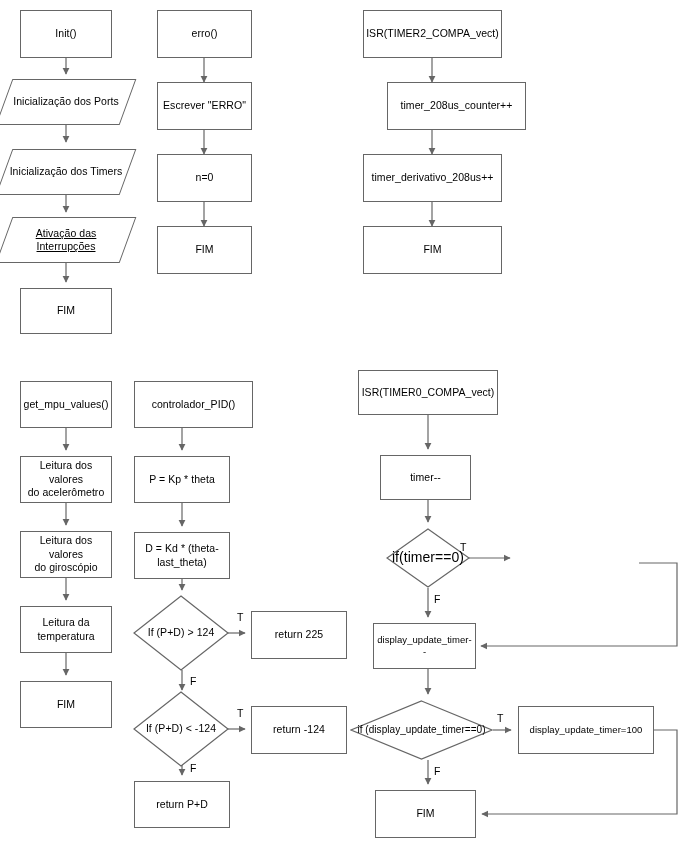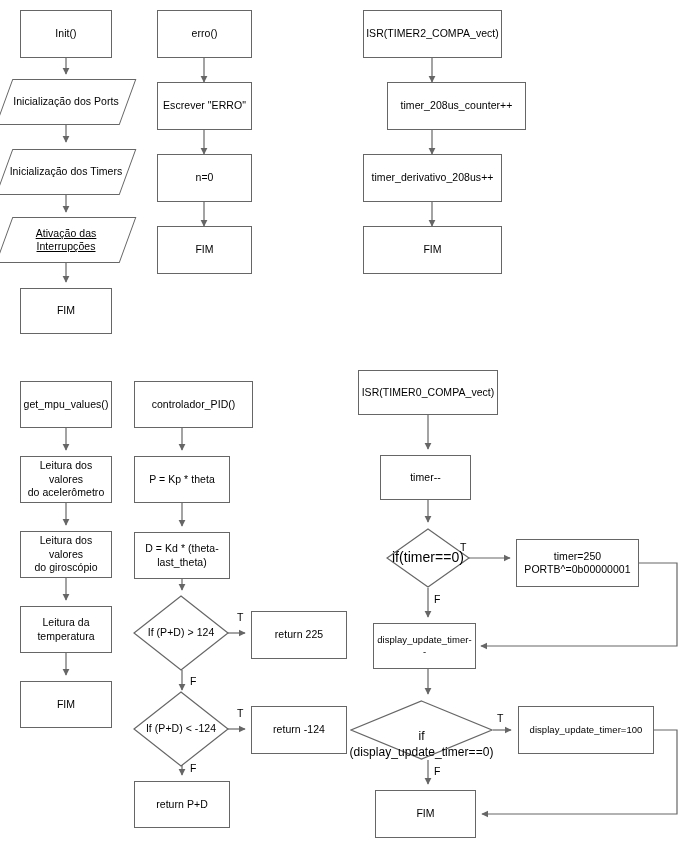--- a/index.html
+++ b/index.html
@@ -279,30 +279,26 @@
 
   <div class="node decision" style="left:386px; top:528px; width:84px; height:60px; font-size:14px;">
     <span class="diamond">
       <svg viewBox="0 0 84 60" preserveAspectRatio="none">
         <polygon points="42,1 83,30 42,59 1,30" fill="#ffffff" stroke="#666666" stroke-width="1.2"></polygon>
       </svg>
     </span>
     <span class="label">if(timer==0)</span>
   </div>
 
-  <div class="node process" style="left:516px; top:539px; width:123px; height:48px;">
-    <span class="label">timer=250
-PORTB^=0b00000001</span>
-  </div>
 
   <div class="node process" style="left:373px; top:623px; width:103px; height:46px; font-size:9.5px;">
     <span class="label">display_update_timer--</span>
   </div>
 
-  <div class="node decision" style="left:350px; top:700px; width:143px; height:60px; font-size:12px;align-items:flex-end;">
+  <div class="node decision" style="left:350px; top:700px; width:143px; height:60px; font-size:10px;">
     <span class="diamond">
       <svg viewBox="0 0 143 60" preserveAspectRatio="none">
         <polygon points="71.5,1 142,30 71.5,59 1,30" fill="#ffffff" stroke="#666666" stroke-width="1.2"></polygon>
       </svg>
     </span>
     <span class="label">if (display_update_timer==0)</span>
   </div>
 
   <div class="node process" style="left:518px; top:706px; width:136px; height:48px; font-size:9.5px;">
     <span class="label">display_update_timer=100</span>

